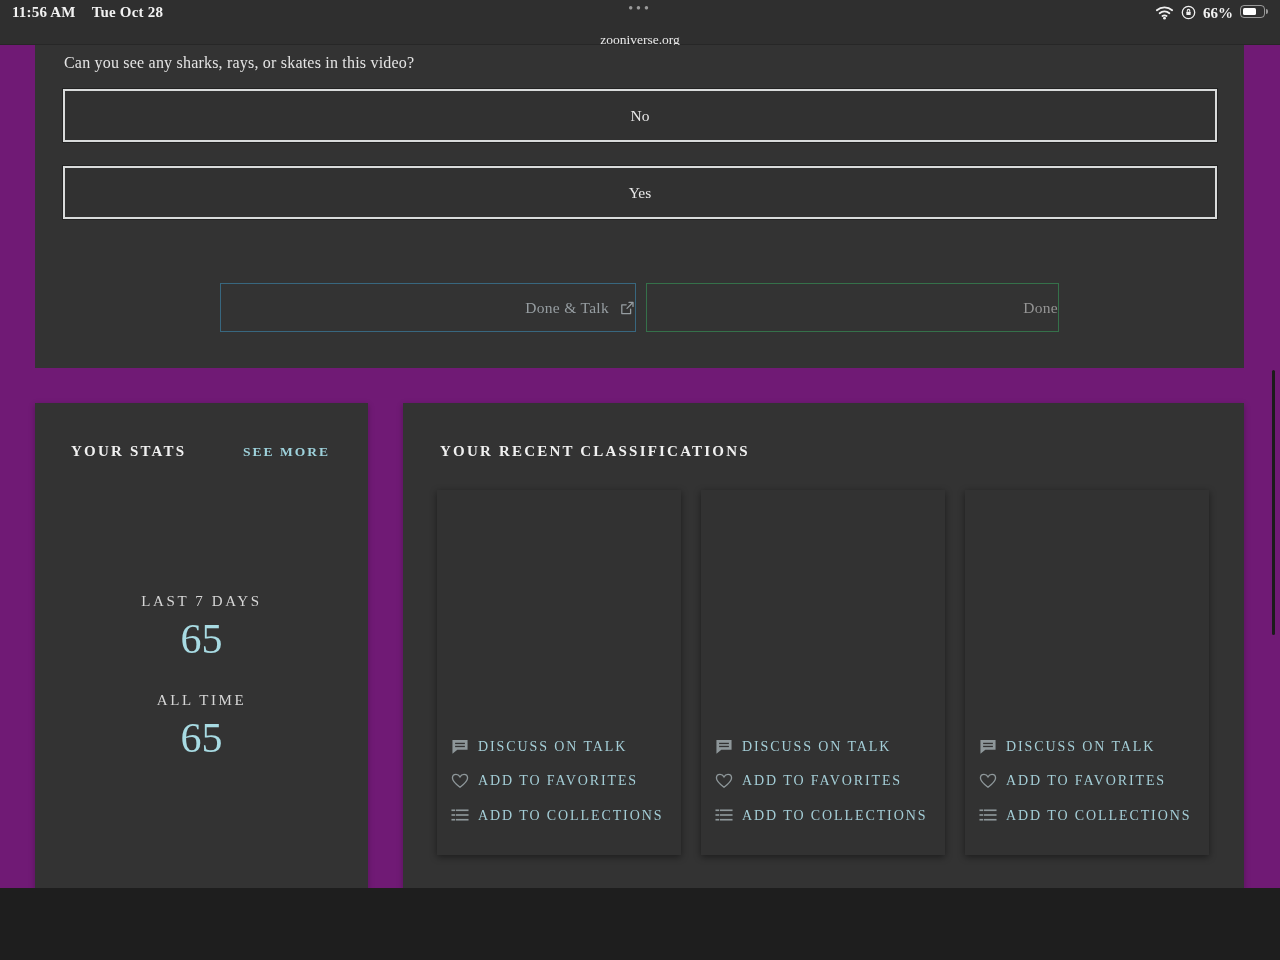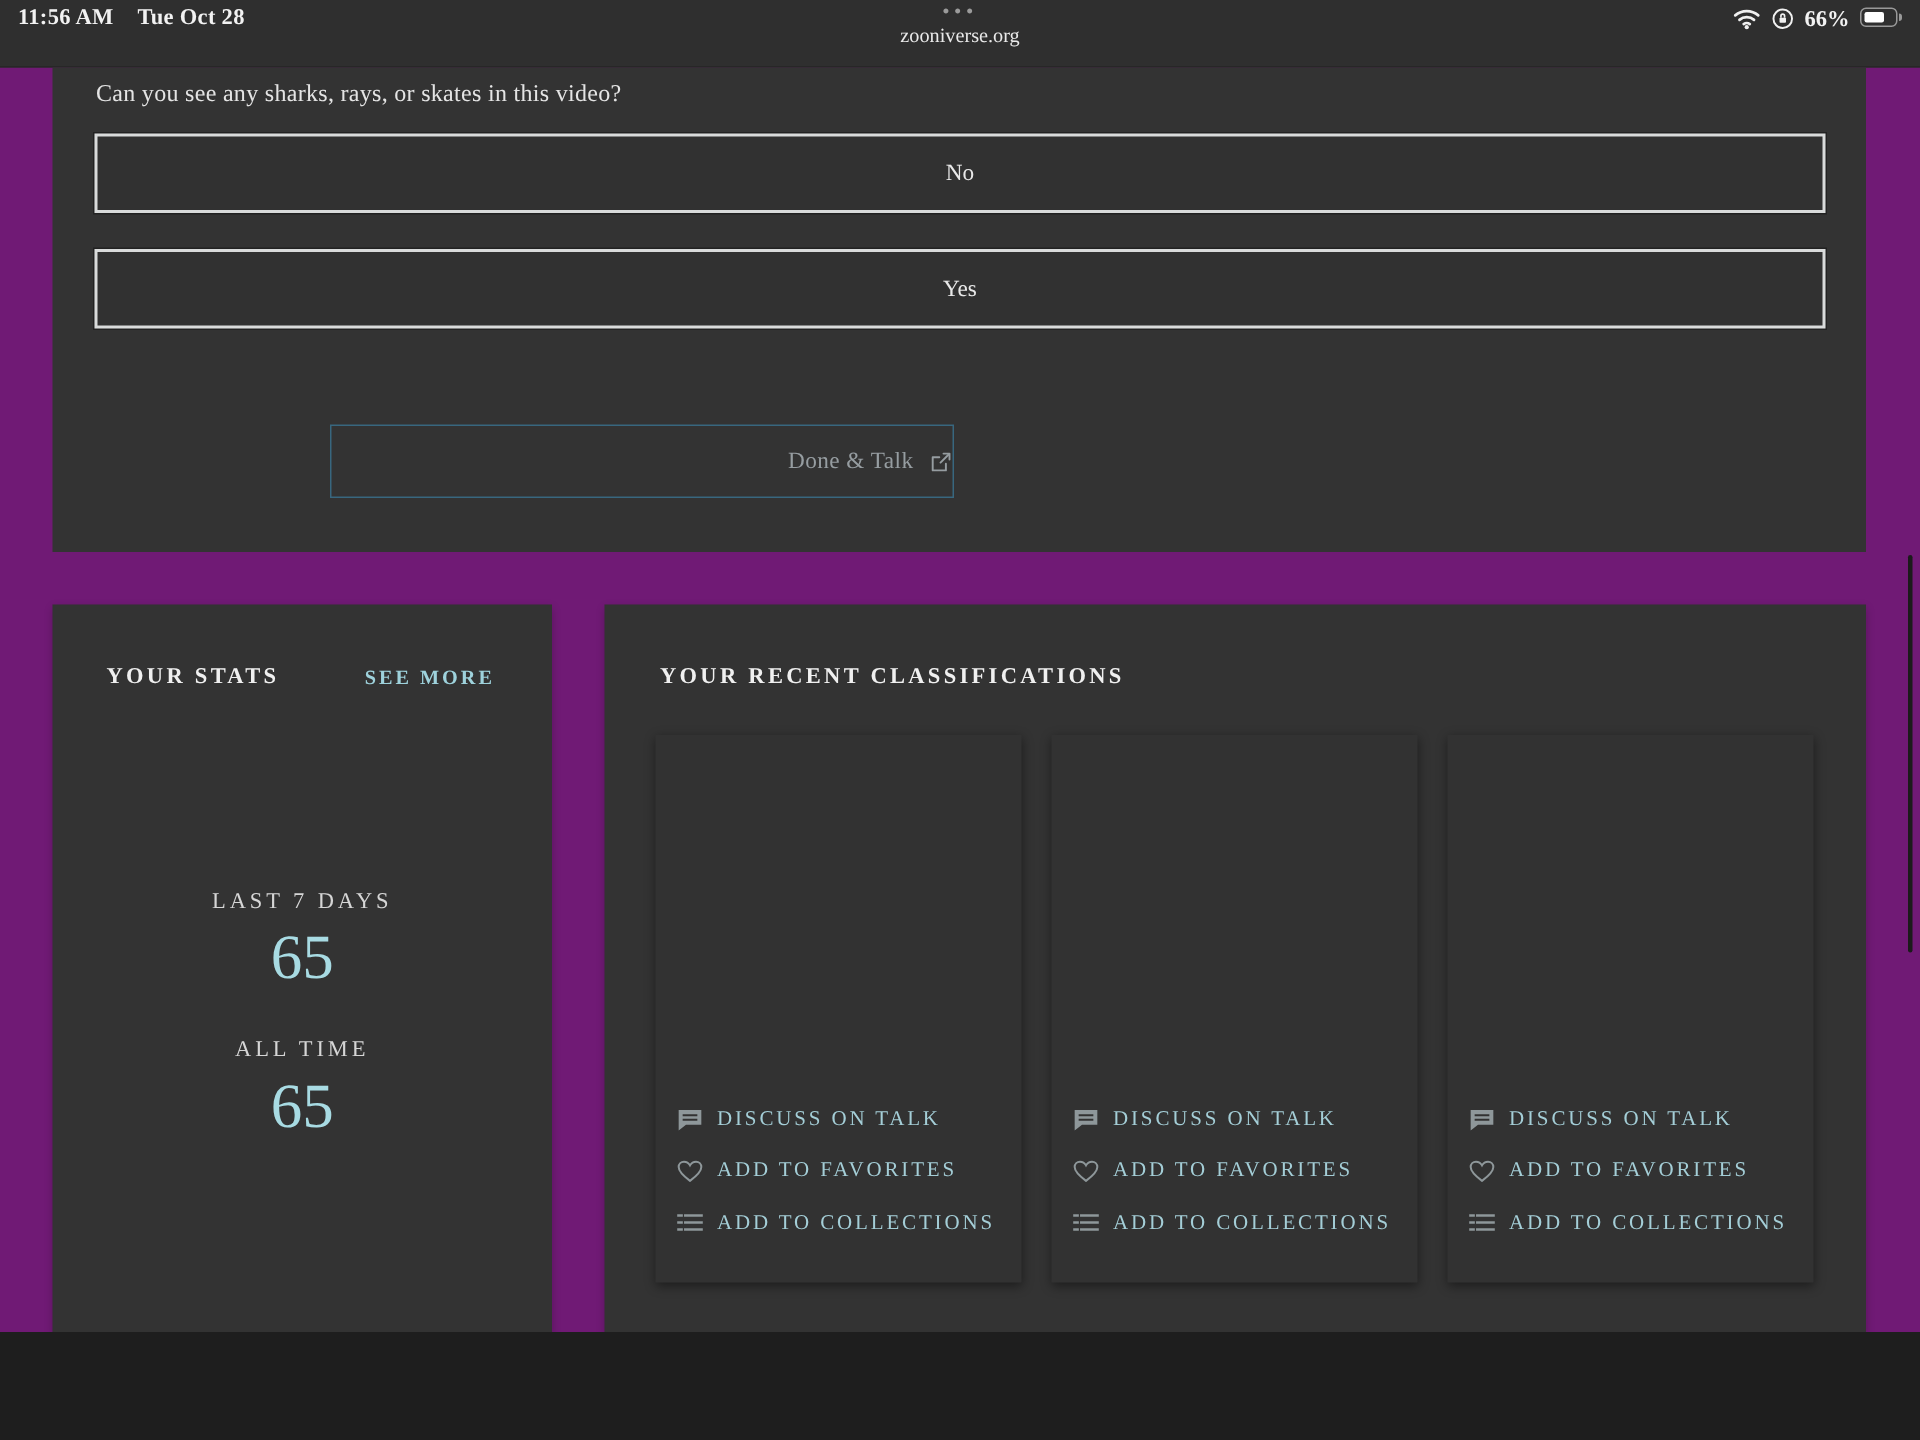--- a/index.html
+++ b/index.html
@@ -18,21 +18,21 @@
   }
   .status-left {
     position:absolute; left:12px; top:4px; display:flex; gap:16px;
     color:#f2f2f2; font-size:15px; font-weight:700; letter-spacing:.2px;
   }
   .status-center { position:absolute; left:0; right:0; top:0; text-align:center; }
   .tab-dots {
     display:block; margin-top:2px; color:#9b9b9b; font-size:14px;
     letter-spacing:3px; line-height:14px; cursor:default;
   }
-  .tab-url { display:block; margin-top:0; color:#e9e9e9; font-size:13.5px; }
+  .tab-url { display:block; margin-top:16px; color:#e9e9e9; font-size:13.5px; }
   .status-right {
     position:absolute; right:12px; top:5px; display:flex; align-items:flex-start; gap:7px;
     color:#f2f2f2; font-size:15px; font-weight:600;
   }
   .battery-wrap { display:flex; align-items:center; }
   .battery {
     width:25px; height:12.5px; border:1px solid rgba(240,240,240,.55);
     border-radius:4px; padding:1.5px; display:block;
   }
   .battery-fill { display:block; height:100%; width:66%; background:#ffffff; border-radius:1.5px; }
@@ -158,20 +158,21 @@
     <button class="done-talk-btn">
       <span>Done &amp; Talk</span>
       <span class="ext-icon">
         <svg viewBox="0 0 20 20" width="16" height="16" fill="none" stroke="#969da1" stroke-width="1.6" stroke-linecap="round" stroke-linejoin="round">
           <path d="M14.5 11.5 V17 H3.5 V6 H9"></path>
           <path d="M12.5 3 H17.5 V8"></path>
           <path d="M17 3.5 L10 10.5"></path>
         </svg>
       </span>
     </button>
+    <button class="done-btn">Done</button>
   </div>
 
   <div class="panel stats-panel">
     <div class="panel-title stats-title">YOUR STATS</div>
     <a class="see-more">SEE MORE</a>
 
     <div class="metric metric-1">
       <div class="metric-label">LAST 7 DAYS</div>
       <div class="metric-value">65</div>
     </div>

